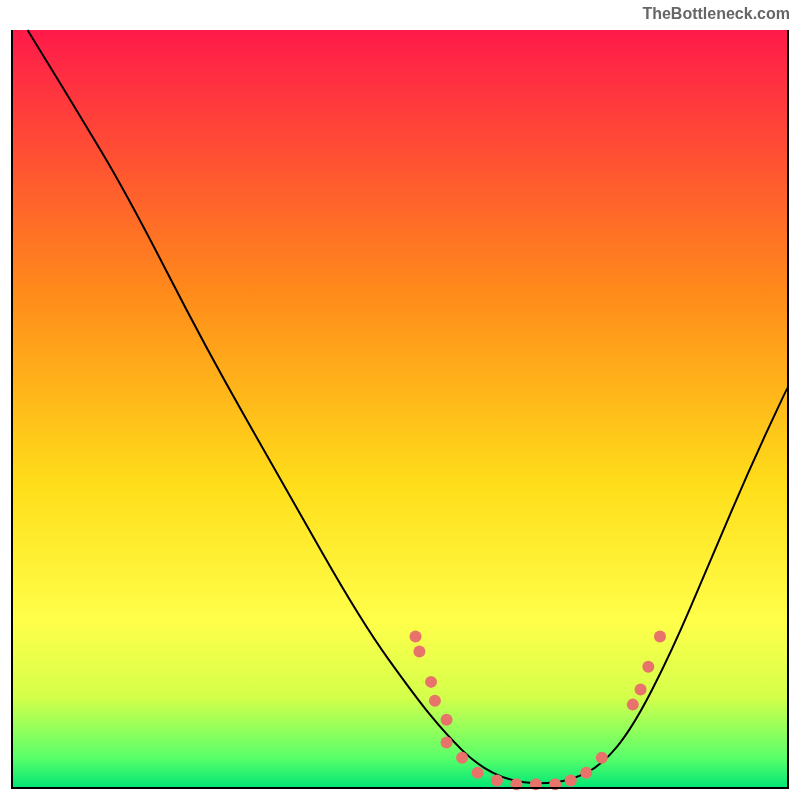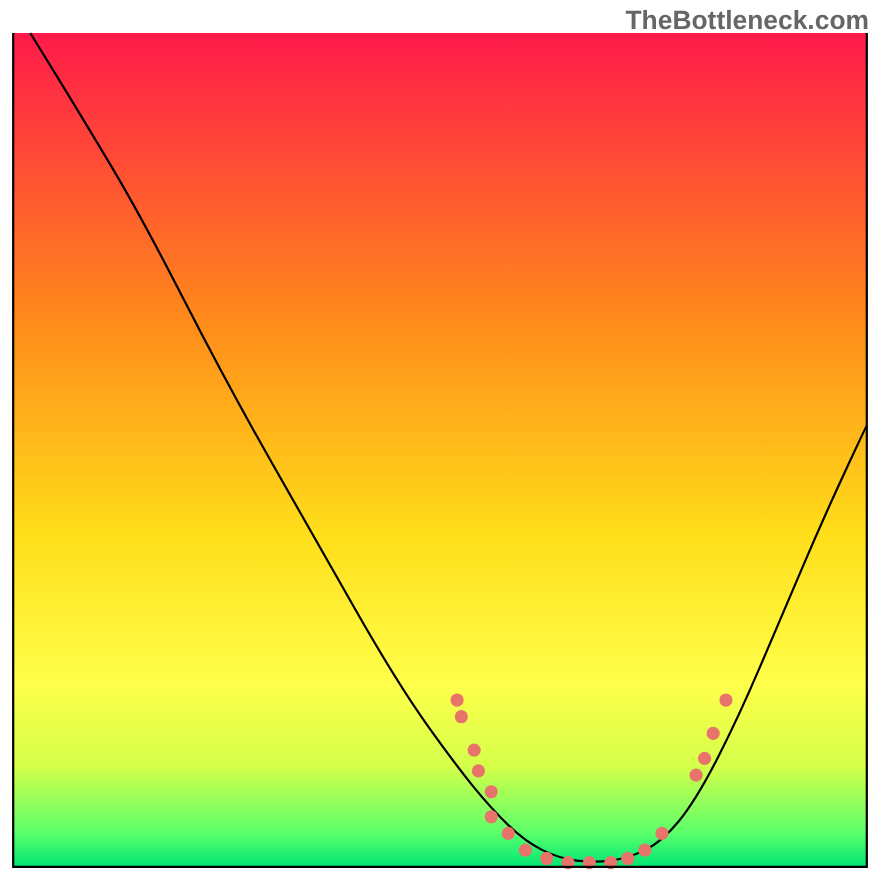--- a/index.html
+++ b/index.html
@@ -1,17 +1,17 @@
 <!DOCTYPE html>
 <html><head>
 <meta charset="utf-8">
 <style>
 body{margin:0;padding:0;width:800px;height:800px;font-family:Arial,sans-serif}
 .container{position:relative;width:800px;height:800px}
-.watermark{position:absolute;top:5px;right:10px;font-size:24px;font-weight:bold;color:#666;z-index:10}
+.watermark{position:absolute;top:5px;right:10px;font-size:16px;font-weight:bold;color:#666;z-index:10}
 svg{display:block}
 </style>
 </head>
 <body>
 
 <div class="container">
   <div class="watermark">TheBottleneck.com</div>
   <svg id="chart-svg" width="800" height="800" viewBox="0 0 800 800">
       <defs>
         <linearGradient id="bg-grad" x1="0" y1="0" x2="0" y2="1">

